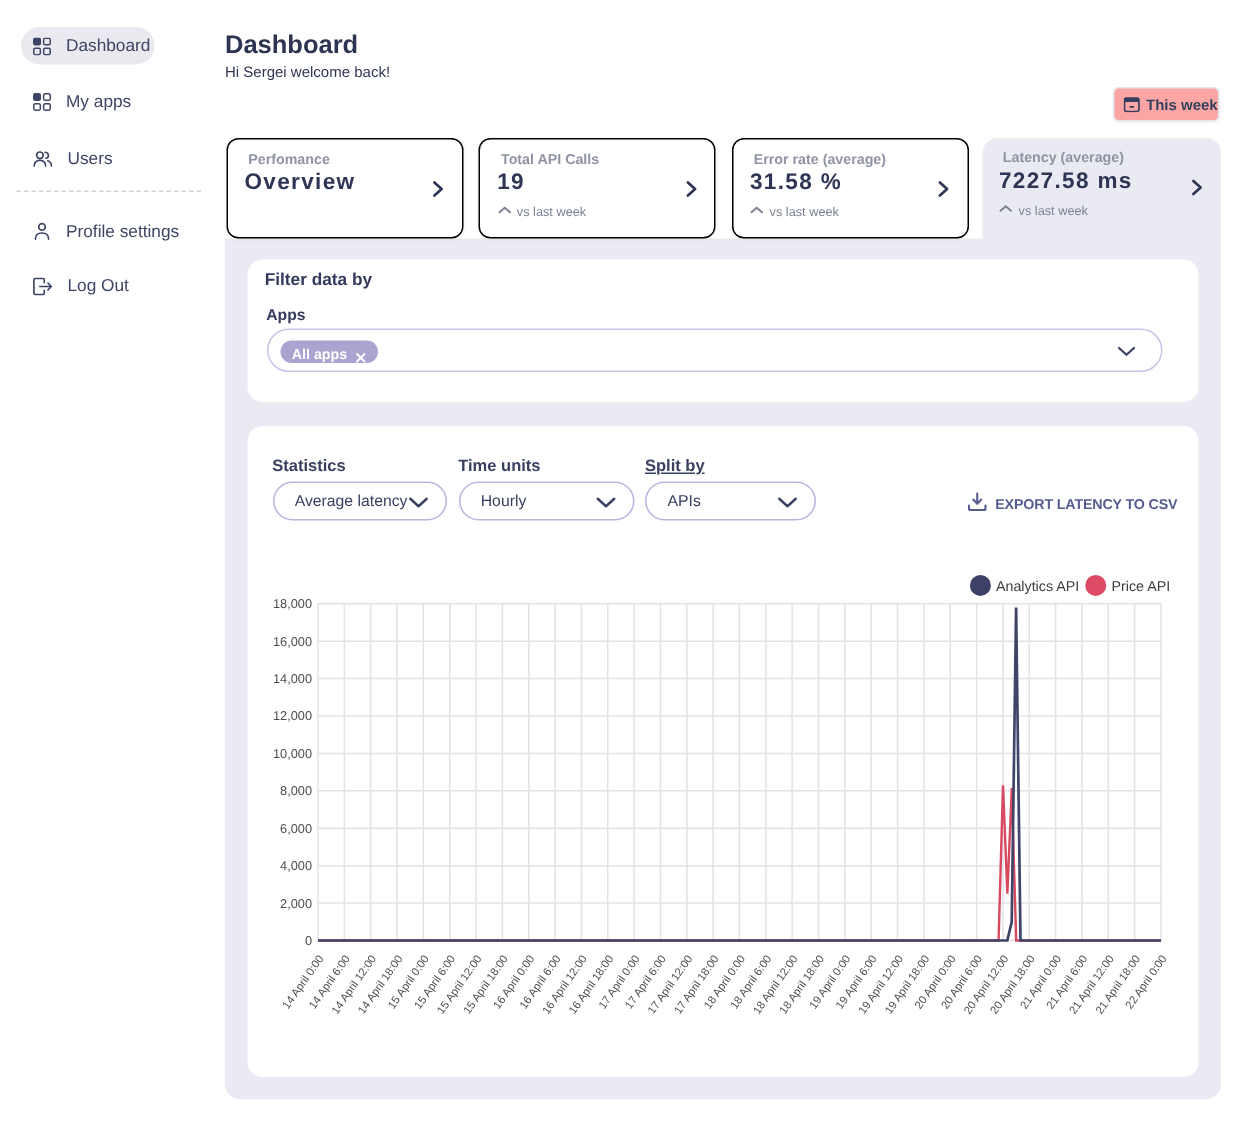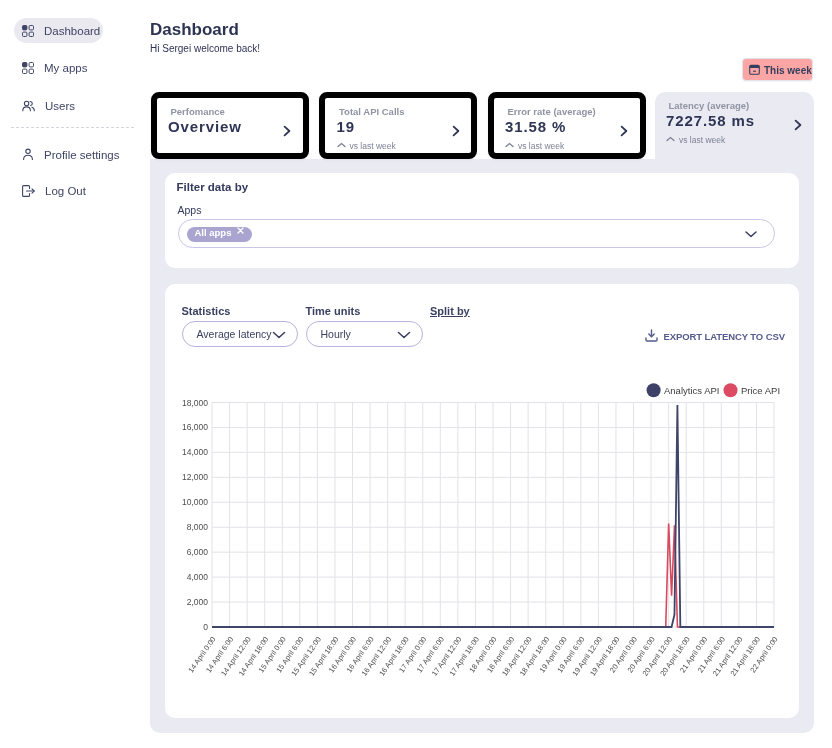--- a/index.html
+++ b/index.html
@@ -1,20 +1,20 @@
 <!DOCTYPE html>
 <html><head>
 <meta charset="utf-8">
 <style>
 * { margin:0; padding:0; box-sizing:border-box; }
 body { width:832px; height:748px; background:#fff; font-family:"Liberation Sans", sans-serif; position:relative; overflow:hidden; }
 .abs { position:absolute; }
 .sideitem { position:absolute; left:14px; width:120px; height:25px; display:flex; align-items:center; color:#3f4565; font-size:11.5px; }
 .sideitem svg { margin-left:8px; margin-right:10px; flex:none; }
-.card { position:absolute; top:92px; width:158px; height:67px; background:#fff; border:6px solid #000000; border-radius:8px; box-shadow:0 1px 3px rgba(40,40,80,0.06); }
+.card { position:absolute; top:92px; width:158px; height:67px; background:#fff; border:1px solid #000000; border-radius:8px; box-shadow:0 1px 3px rgba(40,40,80,0.06); }
 .card .lab { position:absolute; left:14px; top:8px; font-size:9.5px; font-weight:bold; color:#8f93a3; white-space:nowrap; }
 .card .val { position:absolute; left:11.5px; top:19.5px; font-size:15px; font-weight:bold; color:#2f3555; letter-spacing:0.9px; white-space:nowrap; }
 .card .vs { position:absolute; left:11.5px; top:43px; font-size:8.5px; color:#7c8194; }
 .card .chev { position:absolute; right:11.5px; top:27px; }
 .ddlab { position:absolute; top:21px; font-size:11px; font-weight:bold; color:#3a4060; }
 .dd { position:absolute; top:37px; height:26px; border:1px solid #b9b3de; border-radius:13px; background:#fff; font-size:10.5px; white-space:nowrap; color:#3a4060; display:flex; align-items:center; padding-left:14px; }
 .dd svg { position:absolute; right:11px; top:9px; }
 </style>
 </head>
 <body>
@@ -118,23 +118,23 @@
   <div class="vs"><svg width="9" height="6" viewBox="0 0 9 6" style="vertical-align:1px;margin-right:4px;">
         <path d="M1 4.5 L4.5 1.5 L8 4.5" stroke="#7c8194" stroke-width="1.3" fill="none" stroke-linecap="round"></path>
       </svg>vs last week</div>
   <svg class="chev" width="8" height="12" viewBox="0 0 8 12">
       <path d="M1.6 1.6 L6.4 6 L1.6 10.4" stroke="#2f3555" stroke-width="1.8" fill="none" stroke-linecap="round" stroke-linejoin="round"></path>
     </svg>
 </div>
 
 <div class="abs" style="left:164.5px;top:172.5px;width:634px;height:95px;background:#fff;border-radius:10px;">
   <div class="abs" style="left:12px;top:8px;font-size:11.5px;font-weight:bold;color:#333a5c;">Filter data by</div>
-  <div class="abs" style="left:13px;top:31.5px;font-size:10.5px;font-weight:normal;color:#333a5c;">Apps</div>
+  <div class="abs" style="left:13px;top:31.5px;font-size:10.5px;font-weight:bold;color:#333a5c;">Apps</div>
   <div class="abs" style="left:13px;top:46.5px;width:597px;height:29px;border:1px solid #c9c5e8;border-radius:14.5px;background:#fff;">
-    <div class="abs" style="left:8px;top:6.5px;height:15.5px;background:#a9a5d0;border-radius:8px;display:flex;align-items:flex-start;padding:0 8px;">
+    <div class="abs" style="left:8px;top:6.5px;height:15.5px;background:#a9a5d0;border-radius:8px;display:flex;align-items:flex-end;padding:0 8px;">
       <span style="font-size:9.5px;font-weight:bold;color:#fff;">All apps</span>
       <svg width="7" height="7" viewBox="0 0 7 7" style="margin-left:6px;">
           <path d="M1 1 L6 6 M6 1 L1 6" stroke="#fff" stroke-width="1.3" stroke-linecap="round"></path>
         </svg>
     </div>
     <svg width="12" height="7" viewBox="0 0 12 7" style="position:absolute;right:17px;top:11px;">
         <path d="M1 1 L6 5.5 L11 1" stroke="#3a4060" stroke-width="1.5" fill="none" stroke-linecap="round" stroke-linejoin="round"></path>
       </svg>
   </div>
 </div>
@@ -146,20 +146,25 @@
         <path d="M1.5 1.5 L7 6.5 L12.5 1.5" stroke="#3a4060" stroke-width="1.6" fill="none" stroke-linecap="round" stroke-linejoin="round"></path>
       </svg>
   </div>
   <div class="ddlab" style="left:141px;">Time units</div>
   <div class="dd" style="left:141px;width:117px;">Hourly
     <svg width="14" height="8" viewBox="0 0 14 8">
         <path d="M1.5 1.5 L7 6.5 L12.5 1.5" stroke="#3a4060" stroke-width="1.6" fill="none" stroke-linecap="round" stroke-linejoin="round"></path>
       </svg>
   </div>
   <div class="ddlab" style="left:265.5px;text-decoration:underline;">Split by</div>
+  <div class="dd" style="left:265.5px;width:114px;">APIs
+    <svg width="14" height="8" viewBox="0 0 14 8">
+        <path d="M1.5 1.5 L7 6.5 L12.5 1.5" stroke="#3a4060" stroke-width="1.6" fill="none" stroke-linecap="round" stroke-linejoin="round"></path>
+      </svg>
+  </div>
   <div class="abs" style="left:480px;top:44px;">
     <svg width="13" height="13" viewBox="0 0 13 13">
         <g stroke="#555b8e" stroke-width="1.4" fill="none" stroke-linecap="round" stroke-linejoin="round">
           <path d="M6.5 1 V7.5"></path>
           <path d="M3.8 5 L6.5 7.8 L9.2 5"></path>
           <path d="M1 9 V11 C1 11.6 1.4 12 2 12 H11 C11.6 12 12 11.6 12 11 V9"></path>
         </g>
       </svg>
   </div>
   <div class="abs" style="left:499px;top:46.5px;font-size:9.5px;font-weight:bold;color:#555b8e;letter-spacing:-0.1px;white-space:nowrap;">EXPORT LATENCY TO CSV</div>

